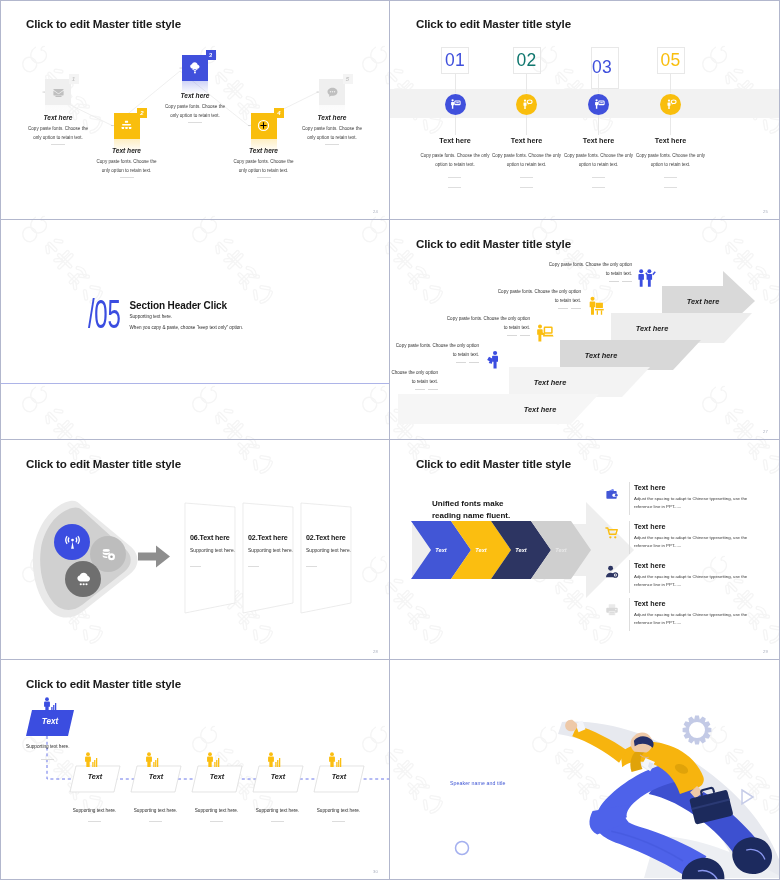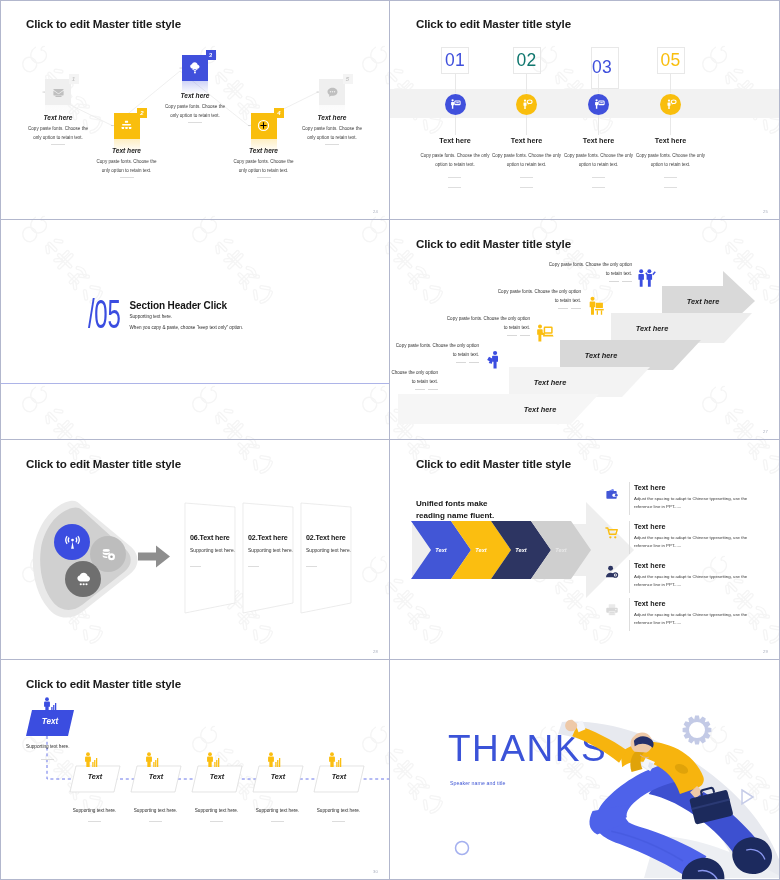--- a/index.html
+++ b/index.html
@@ -353,21 +353,21 @@
 <div style="position:absolute;left:248px;top:94px;font-size:7.1px;font-weight:bold;color:#141414;letter-spacing:-0.1px">02.Text here</div>
 <div style="position:absolute;left:248px;top:108px;font-size:4.85px;color:#303030">Supporting text here.</div>
 <div style="position:absolute;left:248px;top:126px;width:11px;height:0.8px;background:#DCDCDC"></div>
 <div style="position:absolute;left:306px;top:94px;font-size:7.1px;font-weight:bold;color:#141414;letter-spacing:-0.1px">02.Text here</div>
 <div style="position:absolute;left:306px;top:108px;font-size:4.85px;color:#303030">Supporting text here.</div>
 <div style="position:absolute;left:306px;top:126px;width:11px;height:0.8px;background:#DCDCDC"></div>
 <div class="pgnum">28</div>
 </div>
 <div class="slide" style="left:390px;top:440px">
 <div class="s-title">Click to edit Master title style</div>
-<div style="position:absolute;left:26px;top:58px;font-size:8.0px;font-weight:bold;color:#141414;line-height:11.5px"><span>Unified fonts make</span><br><span>reading name fluent.</span></div>
+<div style="position:absolute;left:42px;top:58px;font-size:8.0px;font-weight:bold;color:#141414;line-height:11.5px"><span>Unified fonts make</span><br><span>reading name fluent.</span></div>
 <svg width="390" height="220" style="position:absolute;left:0;top:0">
 <polygon points="22,84 196,84 196,62 244,110 196,158 196,136 22,136" fill="#EEEEEE"></polygon>
 <polygon points="21.0,81.0 61.0,81.0 81.0,110.0 61.0,139.0 21.0,139.0 41.0,110.0" fill="#4256D6"></polygon>
 <polygon points="61.0,81.0 101.0,81.0 121.0,110.0 101.0,139.0 61.0,139.0 81.0,110.0" fill="#FBBE10"></polygon>
 <polygon points="101.0,81.0 141.0,81.0 161.0,110.0 141.0,139.0 101.0,139.0 121.0,110.0" fill="#2D3562"></polygon>
 <polygon points="141.0,81.0 181.0,81.0 201.0,110.0 181.0,139.0 141.0,139.0 161.0,110.0" fill="#CFCFCF"></polygon>
 </svg>
 <div style="position:absolute;left:31.0px;top:106.5px;width:40px;text-align:center;font-size:5.6px;font-weight:bold;font-style:italic;color:#fff">Text</div>
 <div style="position:absolute;left:71.0px;top:106.5px;width:40px;text-align:center;font-size:5.6px;font-weight:bold;font-style:italic;color:#fff">Text</div>
 <div style="position:absolute;left:111.0px;top:106.5px;width:40px;text-align:center;font-size:5.6px;font-weight:bold;font-style:italic;color:#fff">Text</div>
@@ -479,21 +479,20 @@
 <span style="position:absolute;left:326px;top:92px;line-height:0;z-index:5"><svg width="16" height="16" viewBox="0 0 24 24">
           <circle cx="9.0" cy="3.2" r="2.9" fill="#FBBE10"></circle>
           <path d="M6.0 6.8h6.0c.8 0 1.4.6 1.4 1.4v6.4h-1.9v8.0H6.5v-8.0H4.6V8.2c0-.8.6-1.4 1.4-1.4z" fill="#FBBE10"></path>
           <rect x="15.4" y="15.0" width="1.9" height="7.5" fill="#FBBE10"></rect>
           <rect x="18.2" y="12.0" width="1.9" height="10.5" fill="#FBBE10"></rect>
           <rect x="21.0" y="9.0" width="1.9" height="13.5" fill="#FBBE10"></rect>
         </svg></span>
 <div class="pgnum">30</div>
 </div>
 <div class="slide" style="left:390px;top:660px">
-<div style="position:absolute;left:58px;top:70px;font-size:37px;font-weight:300;color:#3B53D8;letter-spacing:1.5px;line-height:1">THANKS</div>
 <div style="position:absolute;left:60px;top:120px;font-size:5.2px;color:#4258D4;letter-spacing:0.1px">Speaker name and title</div>
 <svg width="390" height="220" viewBox="0 0 390 220" style="position:absolute;left:0;top:0;z-index:2">
 
  <path d="M172 62 C230 58 292 86 340 130 C366 154 382 180 390 202 L390 218 L352 218 C340 186 318 156 288 132 C248 100 204 80 168 74 Z" fill="#E7E9EF"></path>
  <path d="M266 176 C306 176 350 194 390 216 L390 218 L254 218 Z" fill="#EDEFF3"></path>
  <path d="M300 130 C330 146 358 176 376 206 L352 206 C338 178 318 154 292 138 Z" fill="#EDEFF3"></path>
 
  <circle cx="72" cy="188" r="6.5" fill="none" stroke="#A4B0EF" stroke-width="1.5"></circle>
  <g>
    <path d="M317.6,67.2 L321.4,68.1 L321.4,71.9 L317.6,72.8 L317.6,72.8 L320.4,75.5 L318.5,78.8 L314.8,77.8 L314.8,77.8 L315.8,81.5 L312.5,83.4 L309.8,80.6 L309.8,80.6 L308.9,84.4 L305.1,84.4 L304.2,80.6 L304.2,80.6 L301.5,83.4 L298.2,81.5 L299.2,77.8 L299.2,77.8 L295.5,78.8 L293.6,75.5 L296.4,72.8 L296.4,72.8 L292.6,71.9 L292.6,68.1 L296.4,67.2 L296.4,67.2 L293.6,64.5 L295.5,61.2 L299.2,62.2 L299.2,62.2 L298.2,58.5 L301.5,56.6 L304.2,59.4 L304.2,59.4 L305.1,55.6 L308.9,55.6 L309.8,59.4 L309.8,59.4 L312.5,56.6 L315.8,58.5 L314.8,62.2 L314.8,62.2 L318.5,61.2 L320.4,64.5 L317.6,67.2 Z M315.0,70.0 A8.0,8.0 0 1 0 299.0,70.0 A8.0,8.0 0 1 0 315.0,70.0 Z" fill="#C3CAE6" fill-rule="evenodd"></path>

